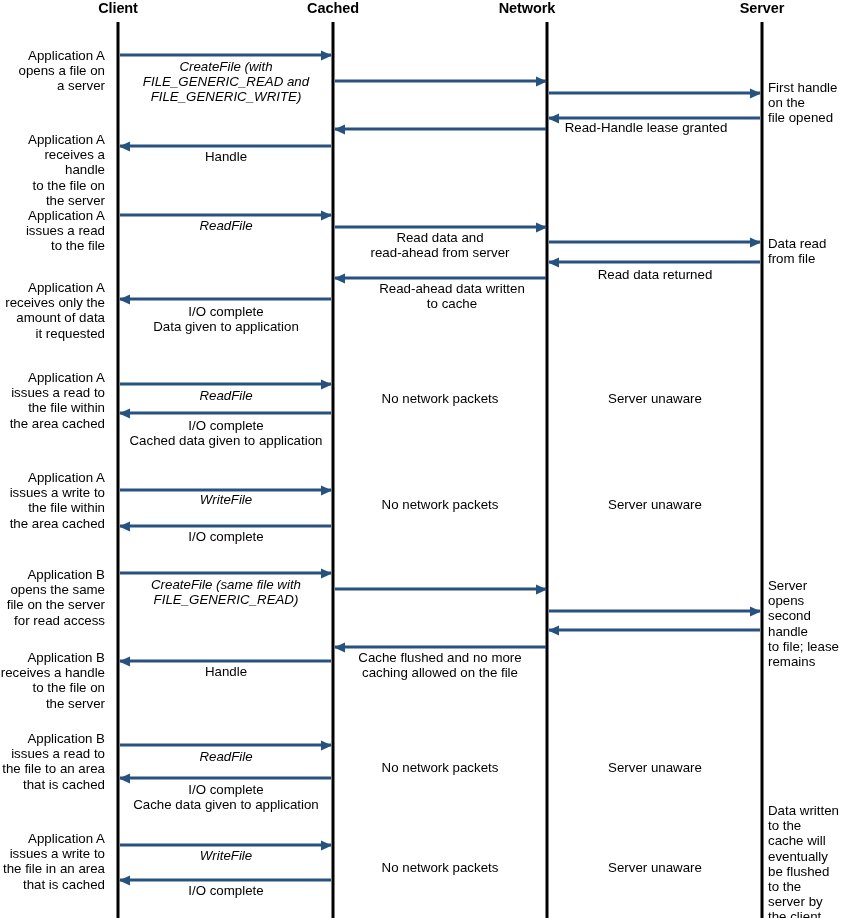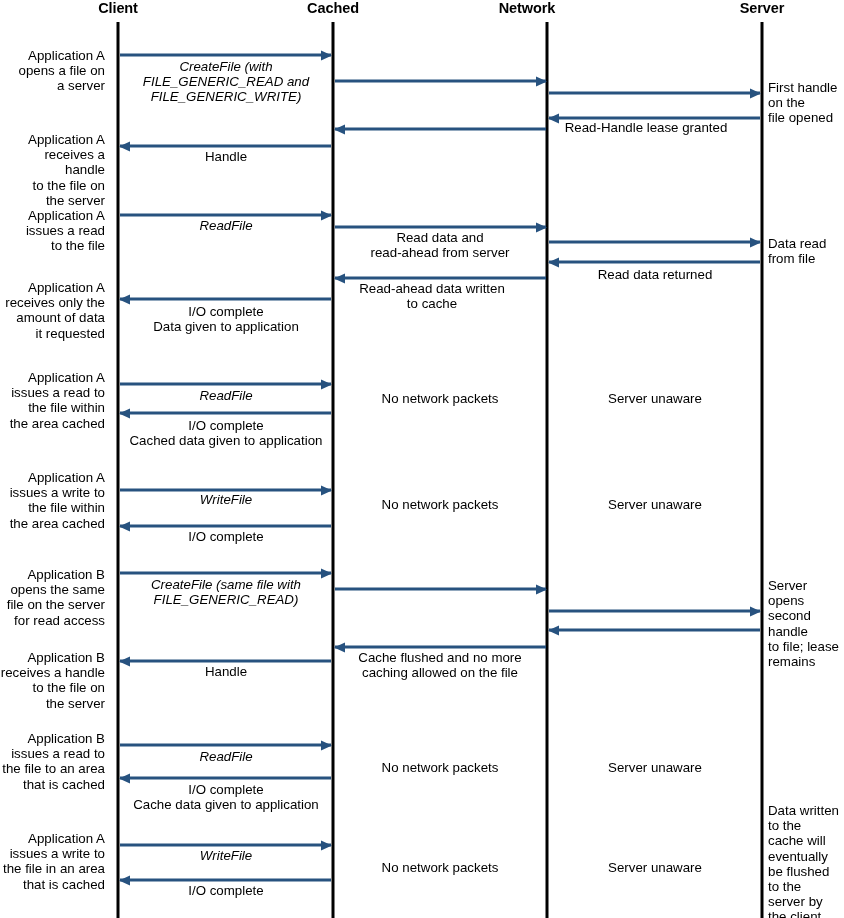--- a/index.html
+++ b/index.html
@@ -130,21 +130,21 @@
   <div class="arrow left" style="left:335px; width:211px; top:278px;"></div>
   <div class="arrow left" style="left:120px; width:211px; top:299px;"></div>
 
   <div class="label right" style="left:105px; top:208px; width:140px;">Application A
 issues a read
 to the file</div>
   <div class="label center italic-api" style="left:226px; top:218px; width:210px;">ReadFile</div>
   <div class="label center" style="left:440px; top:230px; width:215px;">Read data and
 read-ahead from server</div>
   <div class="label center" style="left:655px; top:267px; width:200px;">Read data returned</div>
-  <div class="label center" style="left:432px; top:281px; width:256px;">Read-ahead data written
+  <div class="label center" style="left:452px; top:281px; width:256px;">Read-ahead data written
 to cache</div>
   <div class="label right" style="left:105px; top:280px; width:150px;">Application A
 receives only the
 amount of data
 it requested</div>
   <div class="label center" style="left:226px; top:304px; width:215px;">I/O complete
 Data given to application</div>
   <div class="label left" style="left:768px; top:236px; width:90px;">Data read
 from file</div>
 

